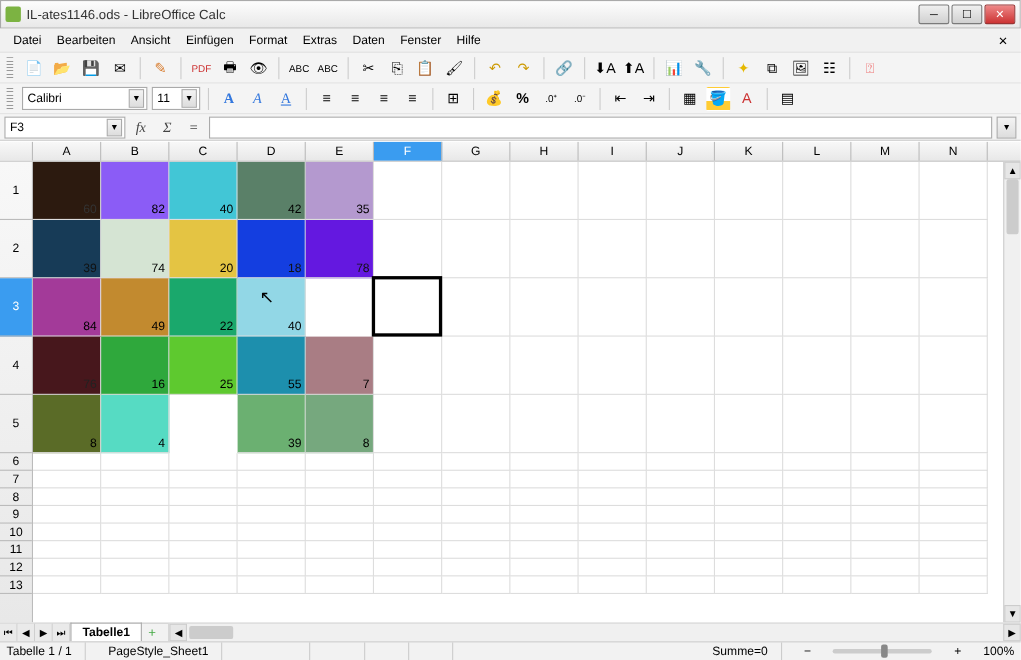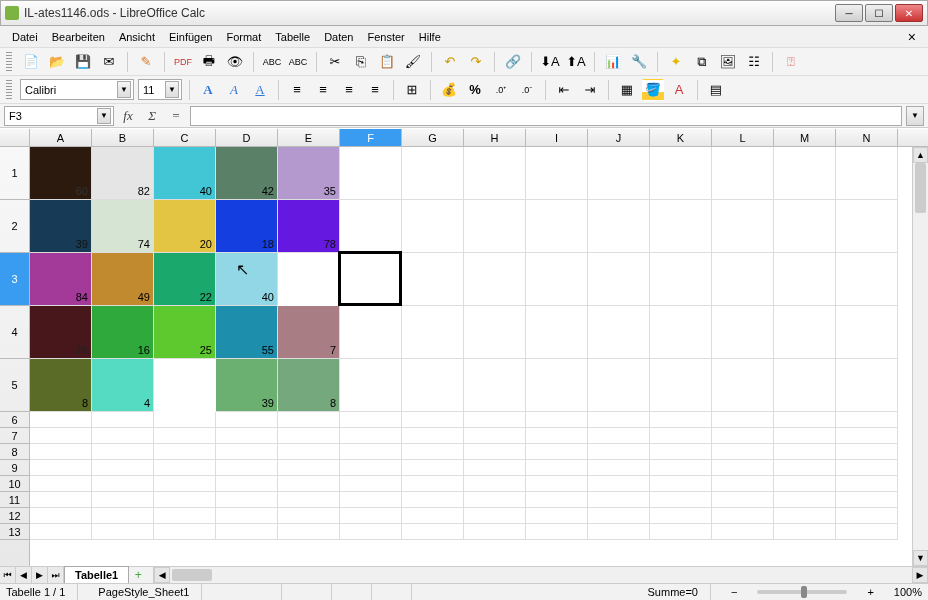--- a/index.html
+++ b/index.html
@@ -89,21 +89,21 @@
     <div class="win-btn win-close">✕</div>
   </div>
 </div>
 
 <div class="menubar">
   <span class="menu-item">Datei</span>
   <span class="menu-item">Bearbeiten</span>
   <span class="menu-item">Ansicht</span>
   <span class="menu-item">Einfügen</span>
   <span class="menu-item">Format</span>
-  <span class="menu-item">Tabelle</span>
+  <span class="menu-item">Extras</span>
   <span class="menu-item">Daten</span>
   <span class="menu-item">Fenster</span>
   <span class="menu-item">Hilfe</span>
   <span class="close-doc">×</span>
 </div>
 
 <div class="toolbar">
   <div class="tb-handle"></div>
   <div class="tb-btn">📄</div>
   <div class="tb-btn">📂</div>
@@ -223,21 +223,21 @@
         <div class="row-h" style="height: 16px;">7</div>
         <div class="row-h" style="height: 16px;">8</div>
         <div class="row-h" style="height: 16px;">9</div>
         <div class="row-h" style="height: 16px;">10</div>
         <div class="row-h" style="height: 16px;">11</div>
         <div class="row-h" style="height: 16px;">12</div>
         <div class="row-h" style="height: 16px;">13</div>
       </div>
     <div class="cells" id="cells">
         <div class="cell" style="left: 0px; top: 0px; width: 62px; height: 53px; background: rgb(44, 26, 15); color: rgb(51, 51, 51);">60</div>
-        <div class="cell" style="left: 62px; top: 0px; width: 62px; height: 53px; background: #e5e5e5;">82</div>
+        <div class="cell" style="left: 62px; top: 0px; width: 62px; height: 53px; background: #8b5cf6;">82</div>
         <div class="cell" style="left: 124px; top: 0px; width: 62px; height: 53px; background: rgb(66, 198, 214);">40</div>
         <div class="cell" style="left: 186px; top: 0px; width: 62px; height: 53px; background: rgb(90, 128, 104);">42</div>
         <div class="cell" style="left: 248px; top: 0px; width: 62px; height: 53px; background: rgb(180, 153, 207);">35</div>
         <div class="cell" style="left: 310px; top: 0px; width: 62px; height: 53px;"></div>
         <div class="cell" style="left: 372px; top: 0px; width: 62px; height: 53px;"></div>
         <div class="cell" style="left: 434px; top: 0px; width: 62px; height: 53px;"></div>
         <div class="cell" style="left: 496px; top: 0px; width: 62px; height: 53px;"></div>
         <div class="cell" style="left: 558px; top: 0px; width: 62px; height: 53px;"></div>
         <div class="cell" style="left: 620px; top: 0px; width: 62px; height: 53px;"></div>
         <div class="cell" style="left: 682px; top: 0px; width: 62px; height: 53px;"></div>

